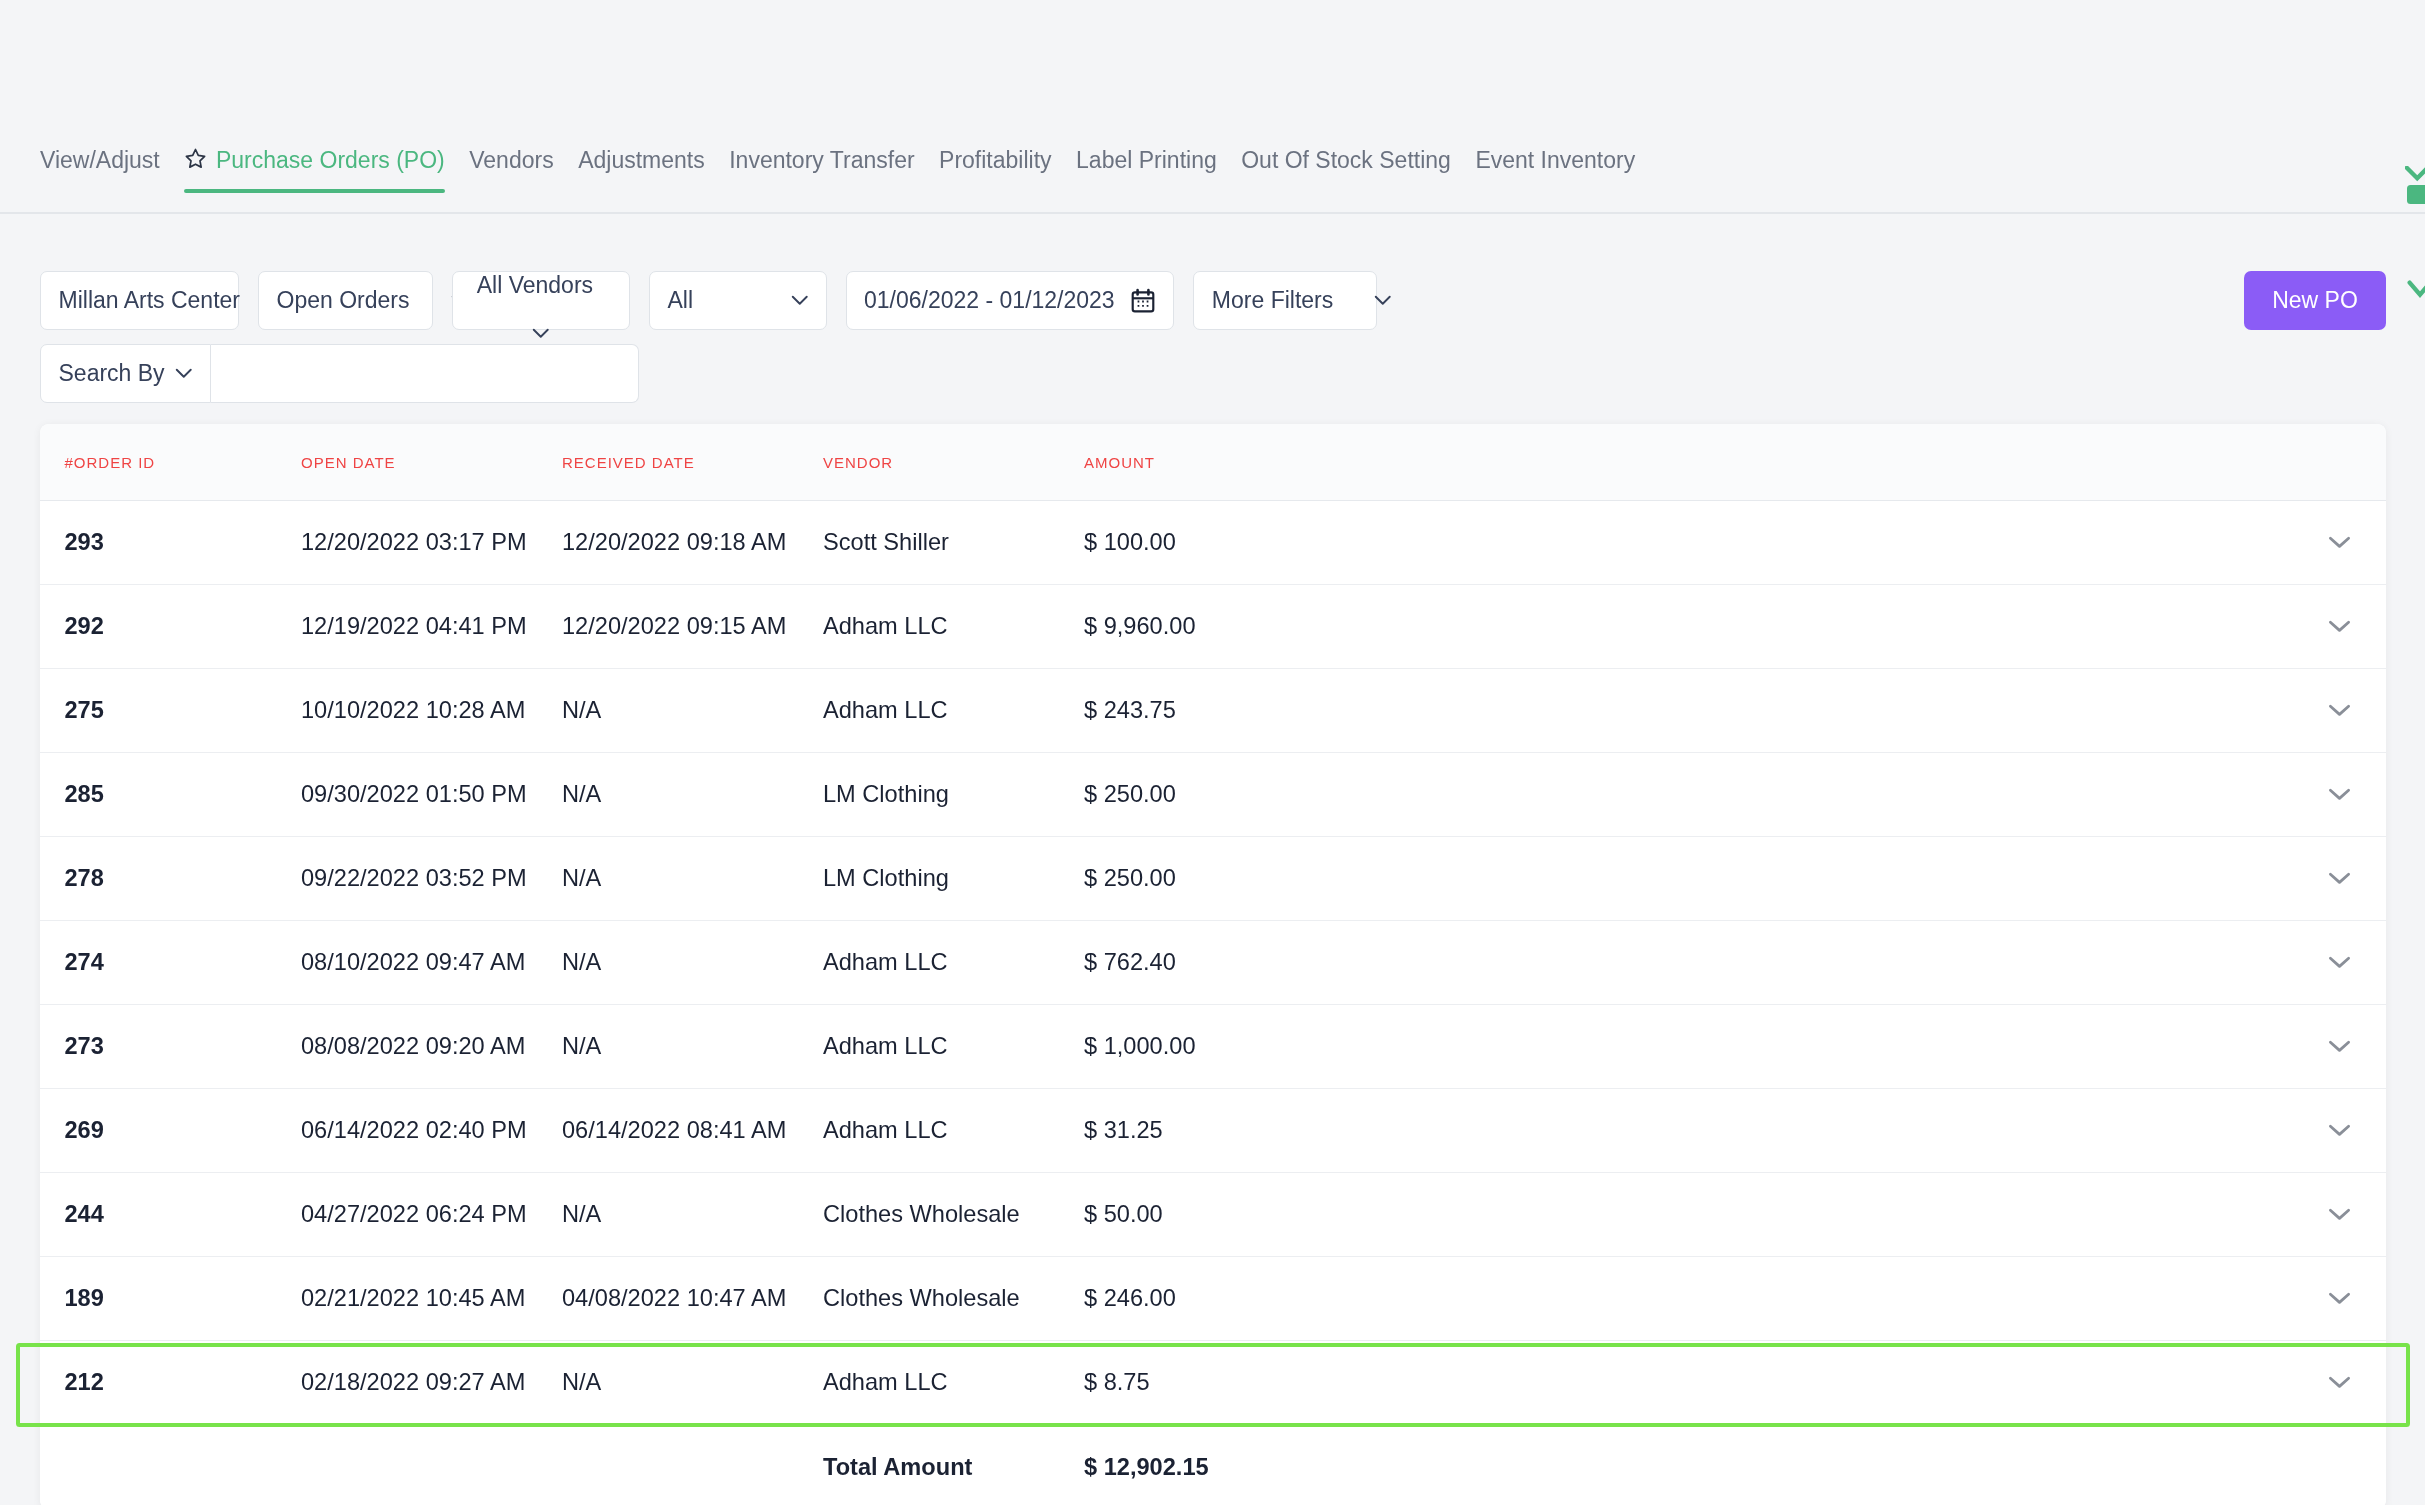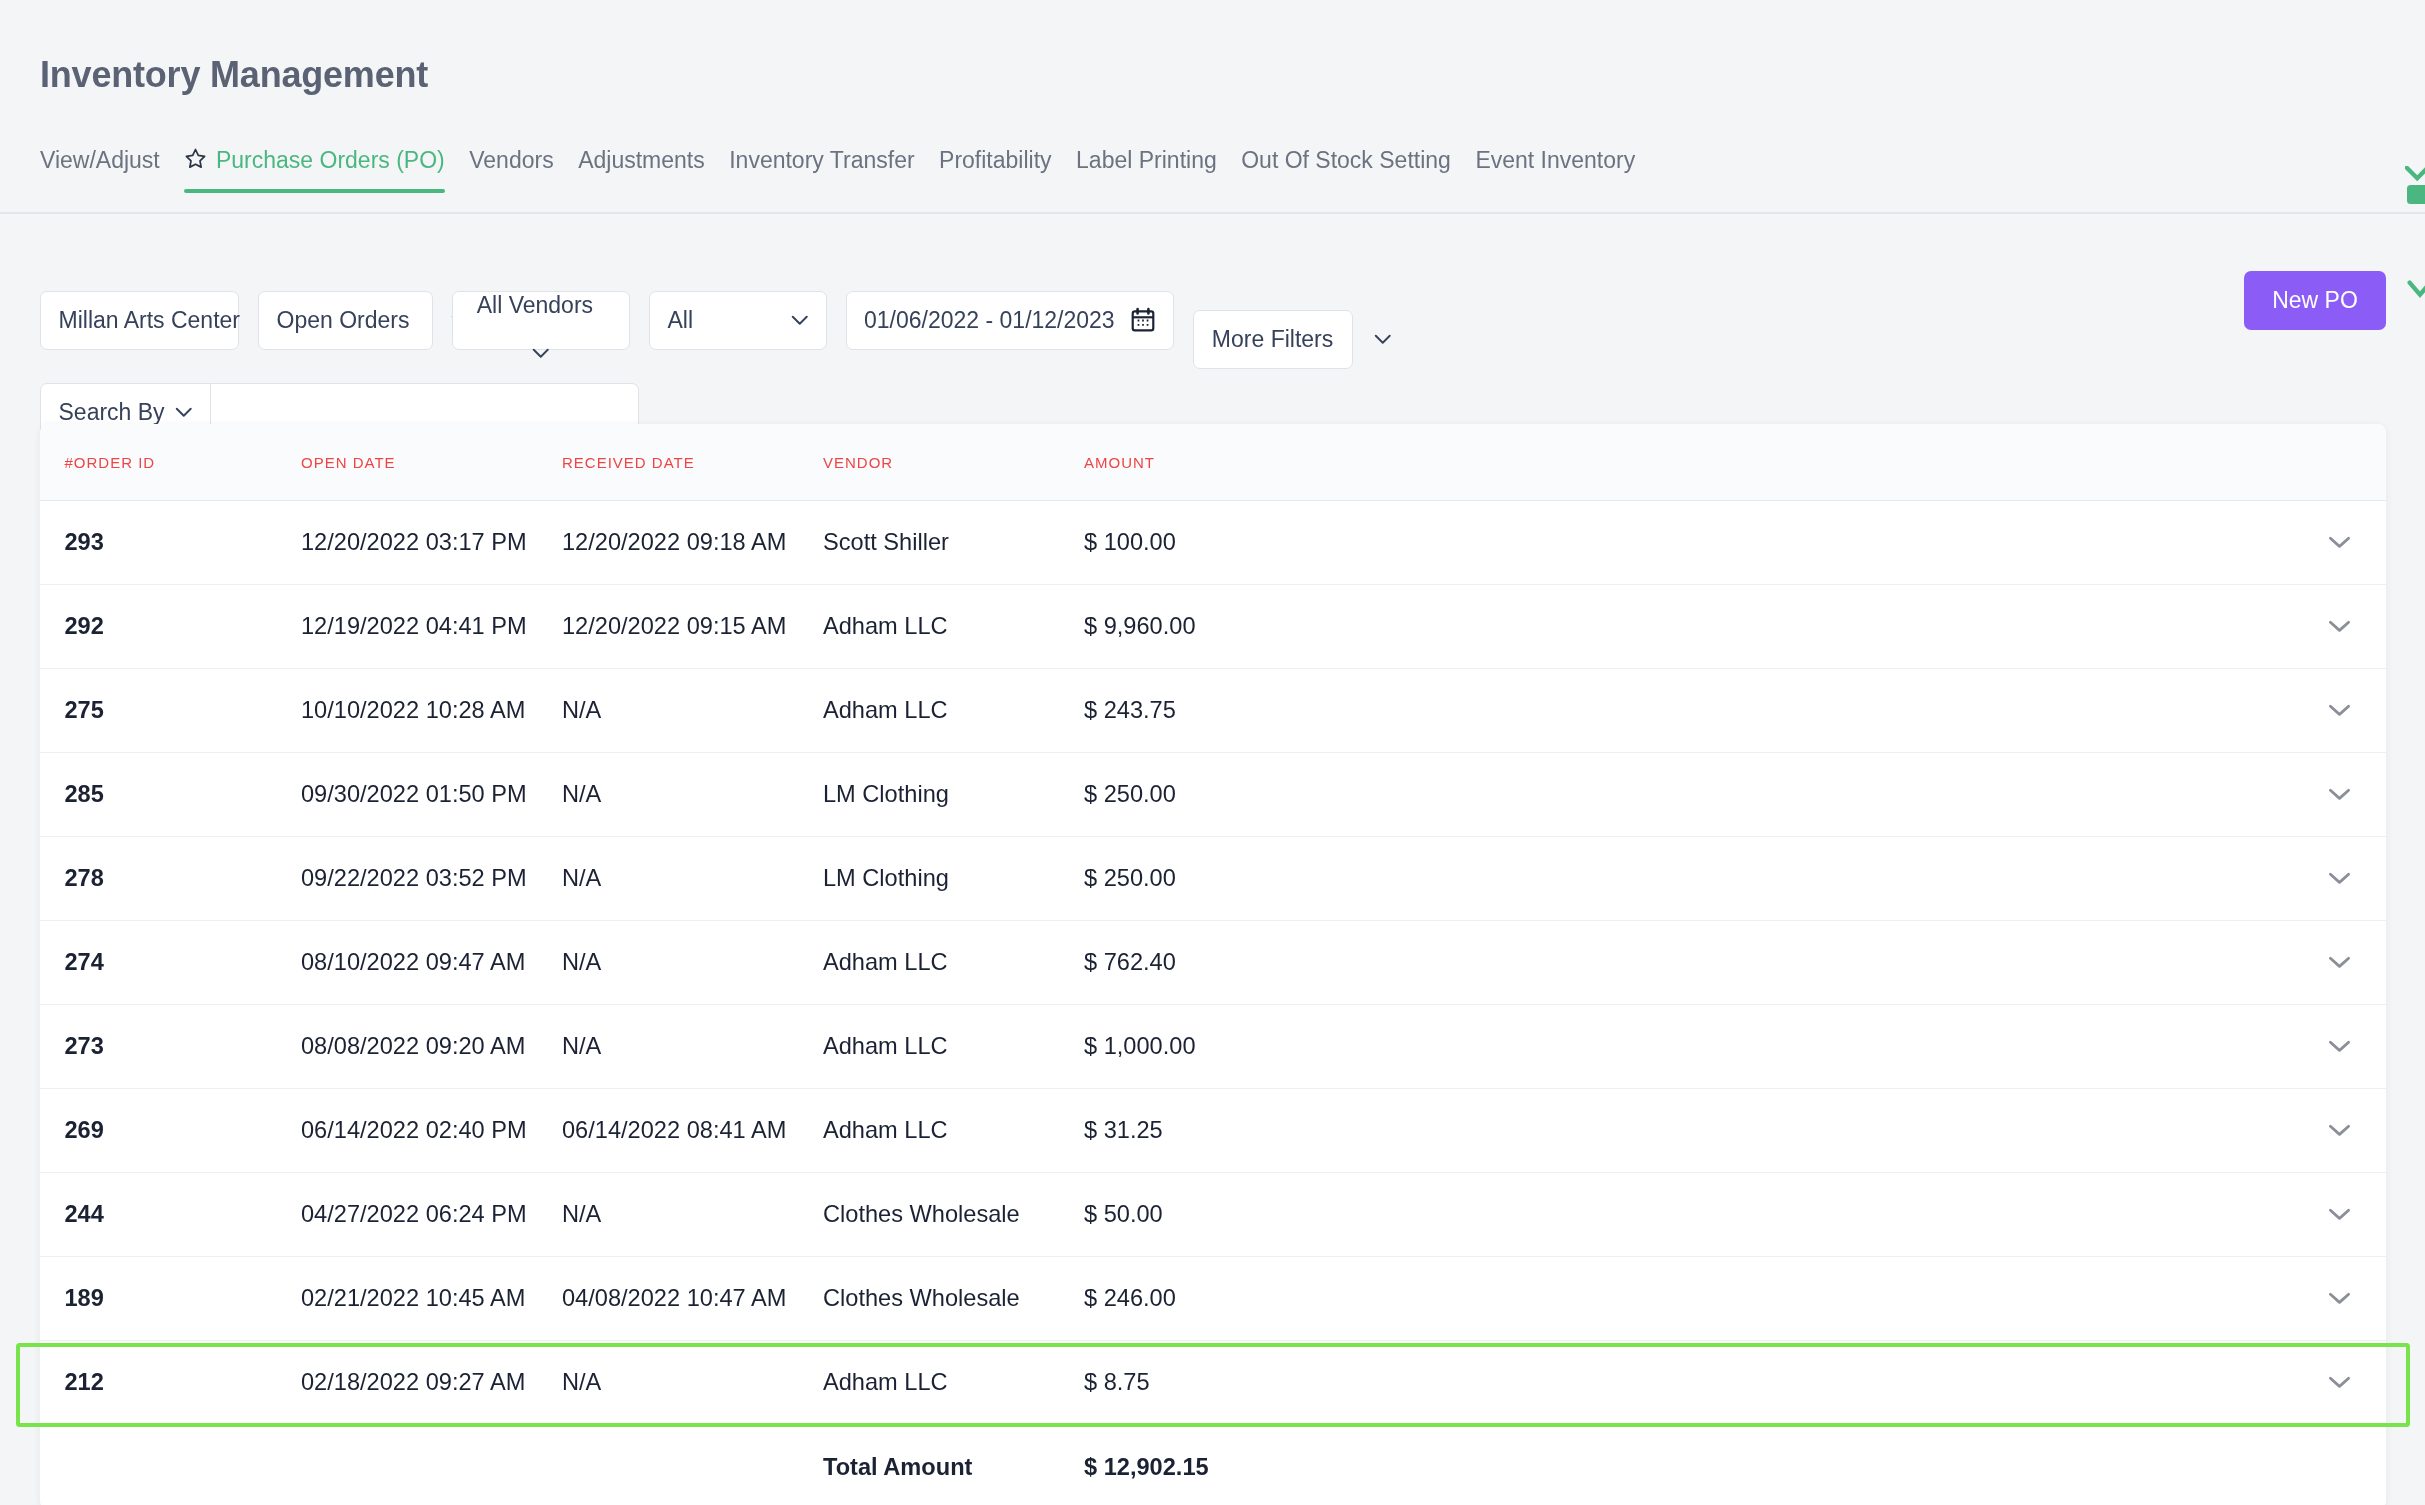--- a/index.html
+++ b/index.html
@@ -126,21 +126,21 @@
     color: #36415a;
     cursor: pointer;
     white-space: nowrap;
     gap: 29px;
   }
   .select-box .lbl { padding-right: 12.2px; }
   .sb-1 { width: 199px; }
   .sb-2 { width: 175px; }
   .sb-3 { width: 178px; flex-direction: column; }
   .sb-4 { width: 178px; }
-  .sb-more { width: 160px; margin-top: 39px; }
+  .sb-more { width: 184px; }
 
   .daterange {
     height: 59px;
     background: #ffffff;
     border: 0.9px solid #dfe3e8;
     border-radius: 7px;
     display: flex;
     align-items: center;
     gap: 15.7px;
     padding: 0 17px;
@@ -270,21 +270,20 @@
     z-index: 5;
   }
 
   svg { display: block; }
 </style>
 </head>
 <body>
 
 <div class="page">
 
-  <div class="page-title">Inventory Management</div>
 
   <div class="tabbar-underline"></div>
   <div class="tabbar" id="tabbar">
       <div class="tab"><span>View/Adjust</span></div>
       <div class="tab active"><span class="star-icon"><svg width="23" height="23" viewBox="0 0 24 24">
             <path d="M12 2.6 L14.9 8.8 L21.5 9.7 L16.7 14.4 L17.9 21 L12 17.9 L6.1 21 L7.3 14.4 L2.5 9.7 L9.1 8.8 Z" fill="none" stroke="#2b3445" stroke-width="1.8" stroke-linejoin="round"></path>
           </svg></span><span>Purchase Orders (PO)</span></div>
       <div class="tab"><span>Vendors</span></div>
       <div class="tab"><span>Adjustments</span></div>
       <div class="tab"><span>Inventory Transfer</span></div>

